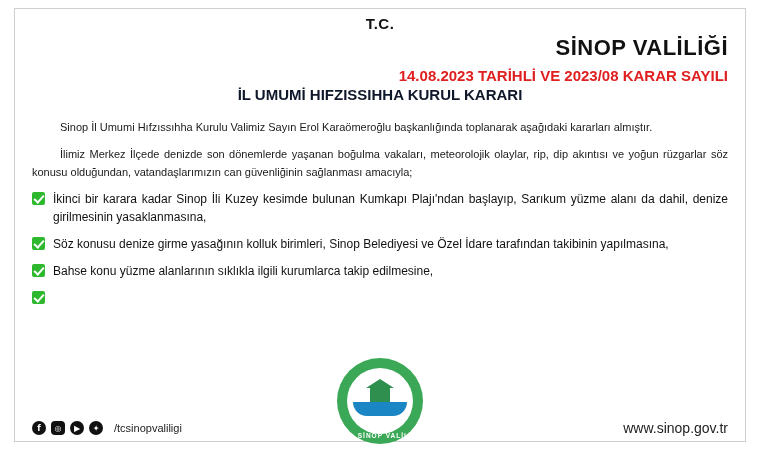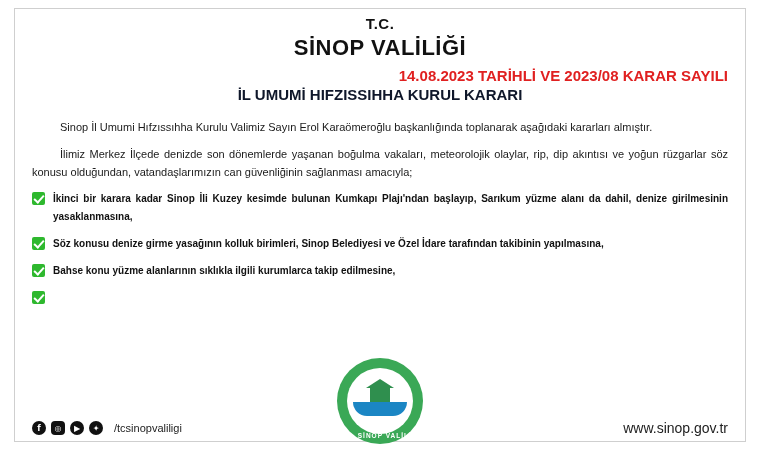--- a/index.html
+++ b/index.html
@@ -47,20 +47,21 @@
     letter-spacing: 0.5px;
     line-height: 20px;
   }
   .valilik {
     font-size: 22px;
     font-weight: bold;
     color: #111111;
     letter-spacing: 0.5px;
     line-height: 26px;
     margin-top: 1px;
+    text-align: right;
   }
   .karar-line1 {
     font-size: 15px;
     font-weight: bold;
     color: #e02020;
     line-height: 19px;
     margin-top: 5px;
     text-align: right;
   }
   .karar-line2 {
@@ -82,23 +83,23 @@
   }
   .bullet-list {
     margin: 0;
     padding: 0;
     list-style: none;
   }
   .bullet-item {
     position: relative;
     padding-left: 21px;
     margin-bottom: 9px;
-    font-size: 10px;
+    font-size: 12px;
     line-height: 18px;
-    font-weight: bold;
+    font-weight: normal;
     color: #111111;
     text-align: justify;
   }
   .check {
     position: absolute;
     left: 0;
     top: 2px;
     width: 13px;
     height: 13px;
     background: #2eb82e;

